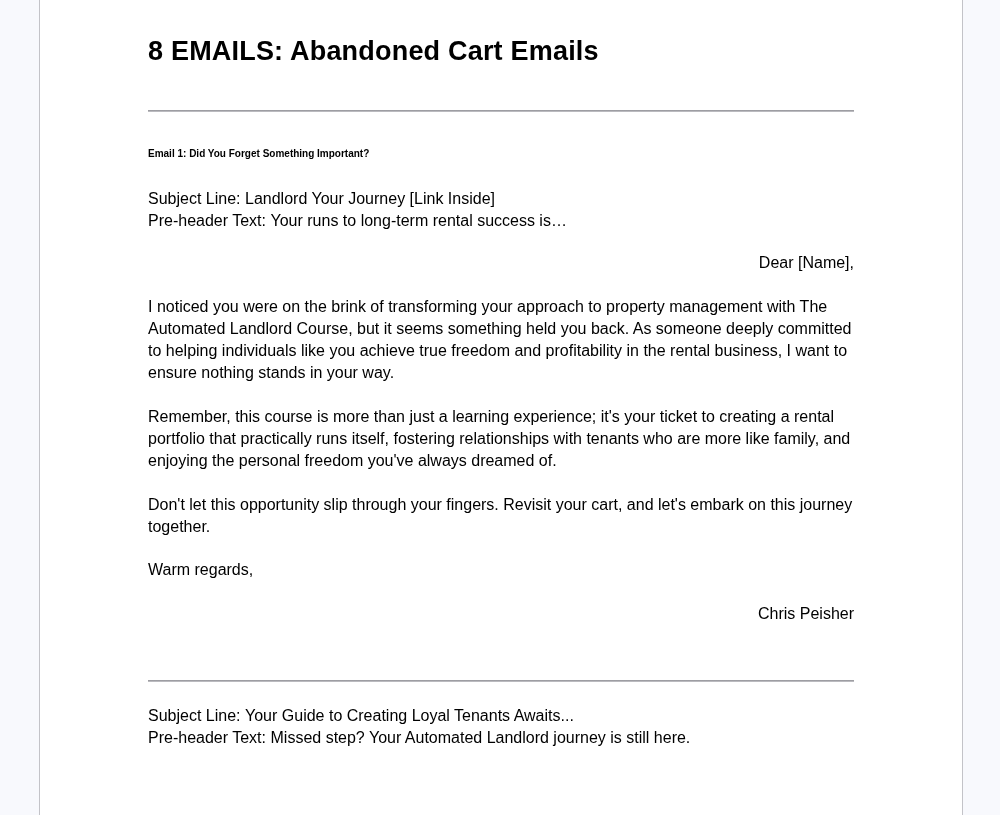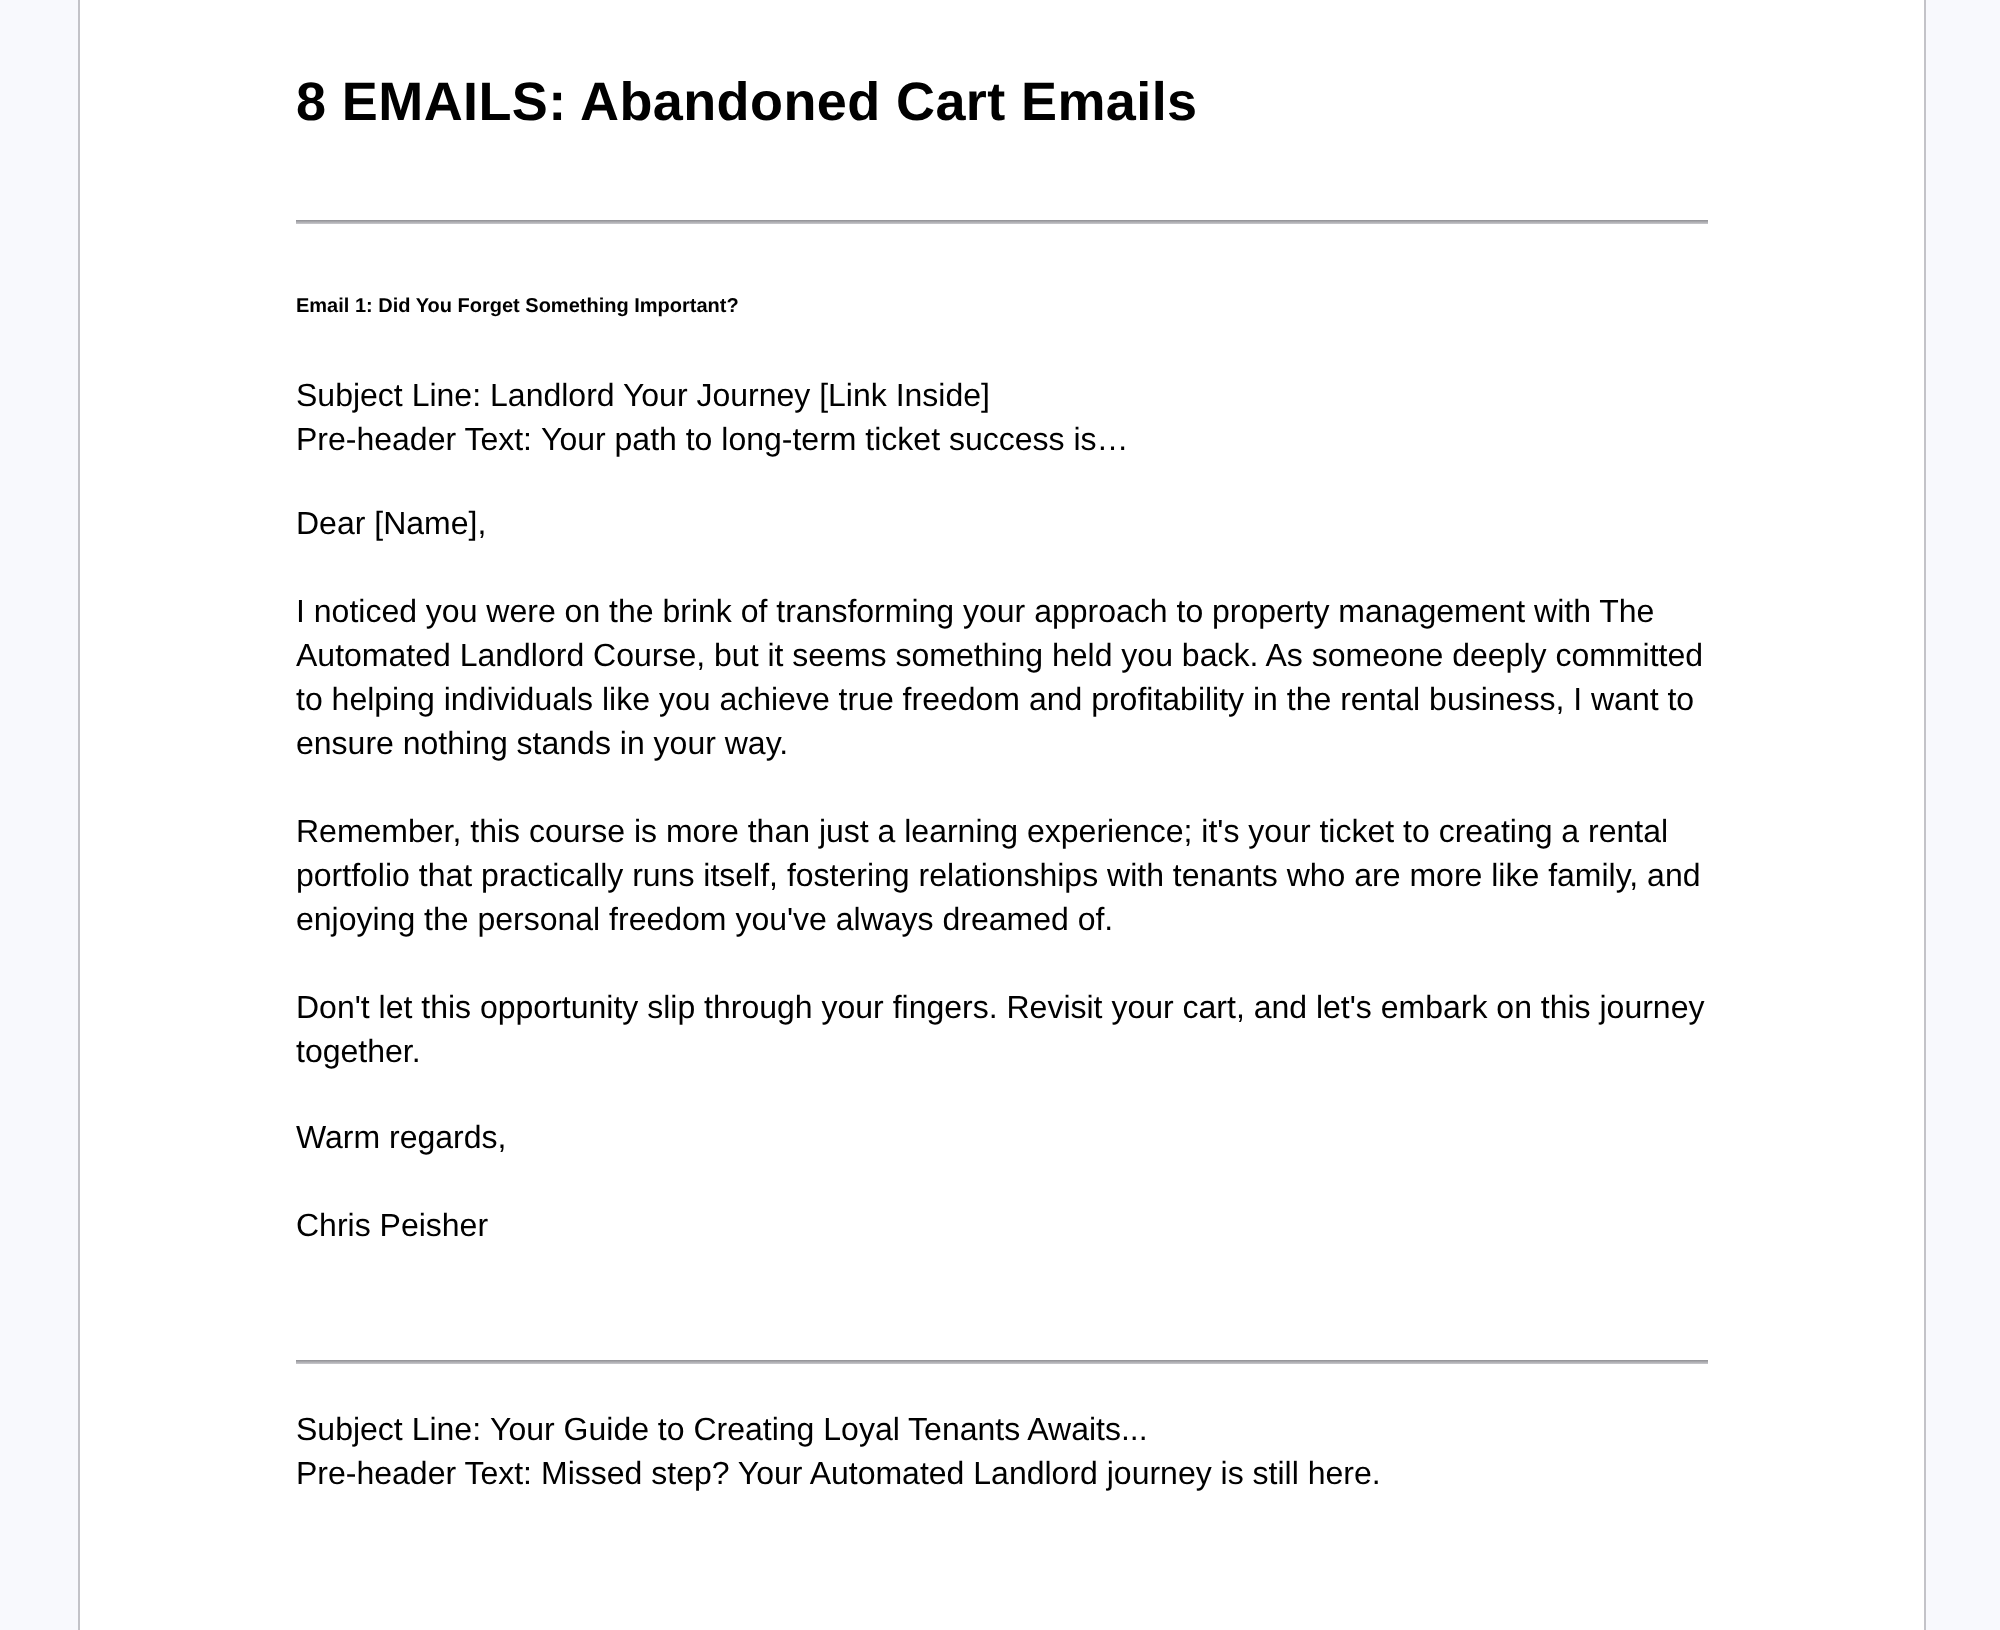--- a/index.html
+++ b/index.html
@@ -66,40 +66,40 @@
   }
   .lbl {
     font-weight: normal;
     margin-right: 4.5px;
   }
   p.body-text {
     margin: 22px 0 0 0;
     font-size: 16px;
     line-height: 22px;
   }
-  p.salutation { margin-top: 20px; }
+  p.salutation { margin-top: 20px; text-align: right; }
   p.closing    { margin-top: 21px; }
-  p.signature  { margin-top: 22px; }
+  p.signature  { margin-top: 22px; text-align: right; }
 </style>
 </head>
 <body>
 
 <div class="canvas">
   <div class="page">
 
     <h1 class="doc-title">8 EMAILS: Abandoned Cart Emails</h1>
 
     <hr class="divider">
 
     <section>
       <h2 class="email-heading">Email 1: Did You Forget Something Important?</h2>
 
       <div class="meta">
         <div class="line"><span class="lbl">Subject Line:</span><span>Landlord Your Journey [Link Inside]</span></div>
-        <div class="line"><span class="lbl">Pre-header Text:</span><span>Your path to long-term ticket success is…</span></div>
+        <div class="line"><span class="lbl">Pre-header Text:</span><span>Your runs to long-term rental success is…</span></div>
       </div>
 
       <p class="body-text salutation">Dear [Name],</p>
 
       <p class="body-text">I noticed you were on the brink of transforming your approach to property management with The Automated Landlord Course, but it seems something held you back. As someone deeply committed to helping individuals like you achieve true freedom and profitability in the rental business, I want to ensure nothing stands in your way.</p>
       <p class="body-text">Remember, this course is more than just a learning experience; it's your ticket to creating a rental portfolio that practically runs itself, fostering relationships with tenants who are more like family, and enjoying the personal freedom you've always dreamed of.</p>
       <p class="body-text">Don't let this opportunity slip through your fingers. Revisit your cart, and let's embark on this journey together.</p>
 
       <p class="body-text closing">Warm regards,</p>
       <p class="body-text signature">Chris Peisher</p>

